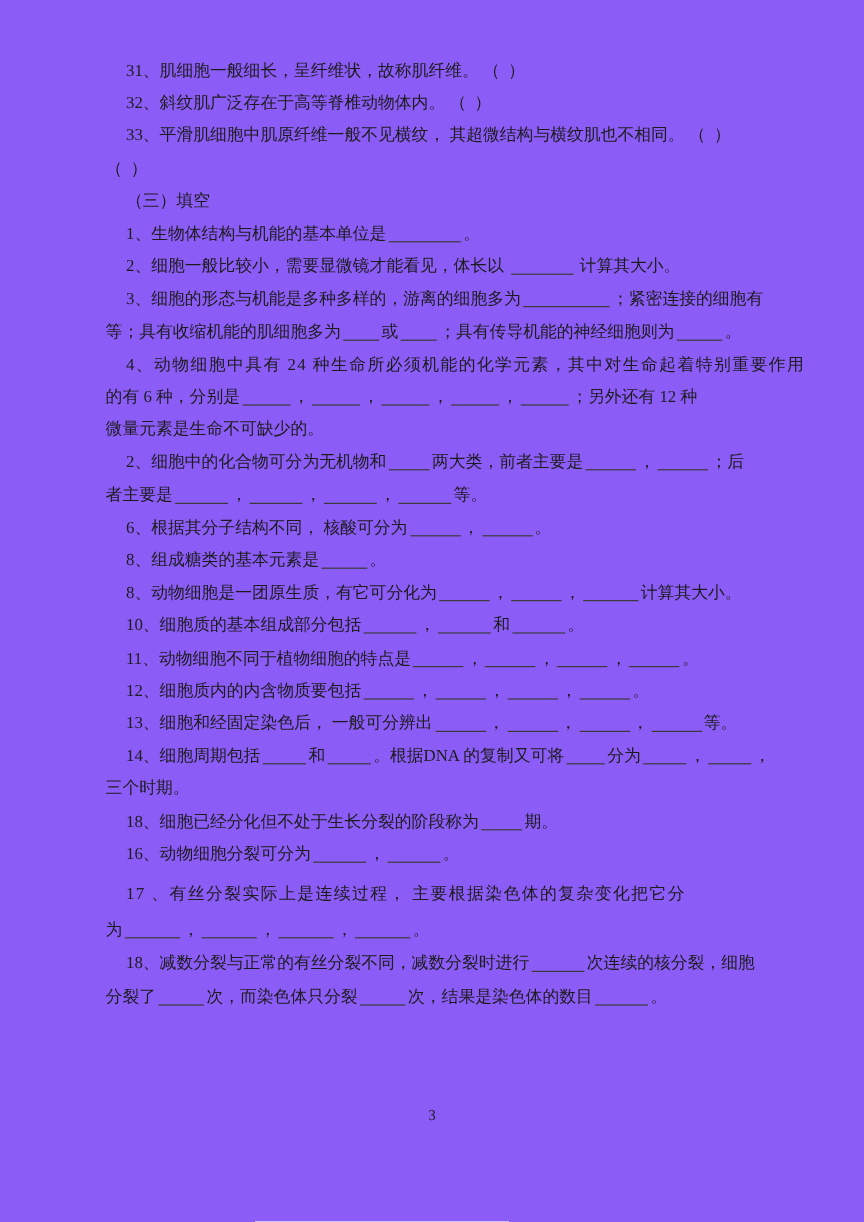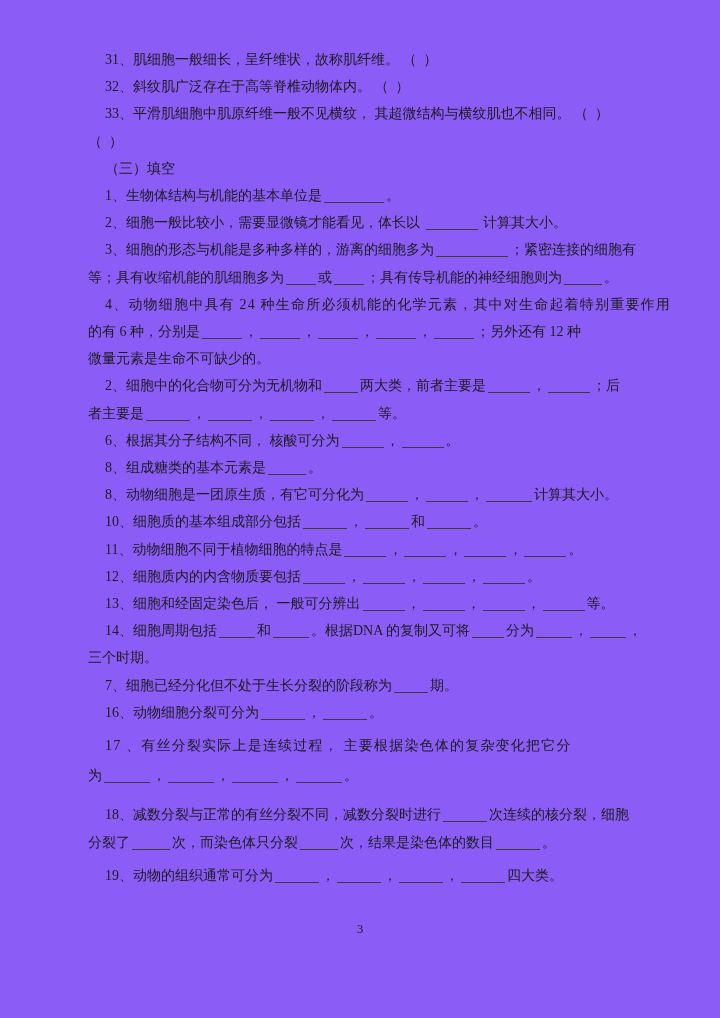--- a/index.html
+++ b/index.html
@@ -68,22 +68,21 @@
       <div class="line"><span class="seg">者主要是</span><span class="blank" style="width: 44px;"></span><span class="seg">，</span><span class="blank" style="width: 44px;"></span><span class="seg">，</span><span class="blank" style="width: 44px;"></span><span class="seg">，</span><span class="blank" style="width: 44px;"></span><span class="seg">等。</span></div>
       <div class="line indent"><span class="seg">6、根据其分子结构不同， 核酸可分为</span><span class="blank" style="width: 42px;"></span><span class="seg">，</span><span class="blank" style="width: 42px;"></span><span class="seg">。</span></div>
       <div class="line indent"><span class="seg">8、组成糖类的基本元素是</span><span class="blank" style="width: 38px;"></span><span class="seg">。</span></div>
       <div class="line indent"><span class="seg">8、动物细胞是一团原生质，有它可分化为</span><span class="blank" style="width: 42px;"></span><span class="seg">，</span><span class="blank" style="width: 42px;"></span><span class="seg">，</span><span class="blank" style="width: 46px;"></span><span class="seg">计算其大小。</span></div>
       <div class="line indent"><span class="seg">10、细胞质的基本组成部分包括</span><span class="blank" style="width: 44px;"></span><span class="seg">，</span><span class="blank" style="width: 44px;"></span><span class="seg">和</span><span class="blank" style="width: 44px;"></span><span class="seg">。</span></div>
       <div class="line indent"><span class="seg">11、动物细胞不同于植物细胞的特点是</span><span class="blank" style="width: 42px;"></span><span class="seg">，</span><span class="blank" style="width: 42px;"></span><span class="seg">，</span><span class="blank" style="width: 42px;"></span><span class="seg">，</span><span class="blank" style="width: 42px;"></span><span class="seg">。</span></div>
       <div class="line indent"><span class="seg">12、细胞质内的内含物质要包括</span><span class="blank" style="width: 42px;"></span><span class="seg">，</span><span class="blank" style="width: 42px;"></span><span class="seg">，</span><span class="blank" style="width: 42px;"></span><span class="seg">，</span><span class="blank" style="width: 42px;"></span><span class="seg">。</span></div>
       <div class="line indent"><span class="seg">13、细胞和经固定染色后， 一般可分辨出</span><span class="blank" style="width: 42px;"></span><span class="seg">，</span><span class="blank" style="width: 42px;"></span><span class="seg">，</span><span class="blank" style="width: 42px;"></span><span class="seg">，</span><span class="blank" style="width: 42px;"></span><span class="seg">等。</span></div>
       <div class="line indent"><span class="seg">14、细胞周期包括</span><span class="blank" style="width: 36px;"></span><span class="seg">和</span><span class="blank" style="width: 36px;"></span><span class="seg">。根据DNA 的复制又可将</span><span class="blank" style="width: 32px;"></span><span class="seg">分为</span><span class="blank" style="width: 36px;"></span><span class="seg">，</span><span class="blank" style="width: 36px;"></span><span class="seg">，</span></div>
       <div class="line"><span class="seg">三个时期。</span></div>
-      <div class="line indent"><span class="seg">7、细胞已经分化但不处于生长分裂的阶段称为</span><span class="blank" style="width: 34px;"></span><span class="seg">期。</span></div>
+      <div class="line indent"><span class="seg">18、细胞已经分化但不处于生长分裂的阶段称为</span><span class="blank" style="width: 34px;"></span><span class="seg">期。</span></div>
       <div class="line indent"><span class="seg">16、动物细胞分裂可分为</span><span class="blank" style="width: 44px;"></span><span class="seg">，</span><span class="blank" style="width: 44px;"></span><span class="seg">。</span></div>
       <div class="line indent spread" style="margin-top: 6px;"><span class="seg">17 、有丝分裂实际上是连续过程， 主要根据染色体的复杂变化把它分</span></div>
       <div class="line" style="margin-top: 3px;"><span class="seg">为</span><span class="blank" style="width: 46px;"></span><span class="seg">，</span><span class="blank" style="width: 46px;"></span><span class="seg">，</span><span class="blank" style="width: 46px;"></span><span class="seg">，</span><span class="blank" style="width: 46px;"></span><span class="seg">。</span></div>
-      <div class="line indent" style="margin-top: 12px;"><span class="seg">18、减数分裂与正常的有丝分裂不同，减数分裂时进行</span><span class="blank" style="width: 44px;"></span><span class="seg">次连续的核分裂，细胞</span></div>
+      <div class="line indent" style="margin-top: 1px;"><span class="seg">18、减数分裂与正常的有丝分裂不同，减数分裂时进行</span><span class="blank" style="width: 44px;"></span><span class="seg">次连续的核分裂，细胞</span></div>
       <div class="line"><span class="seg">分裂了</span><span class="blank" style="width: 38px;"></span><span class="seg">次，而染色体只分裂</span><span class="blank" style="width: 38px;"></span><span class="seg">次，结果是染色体的数目</span><span class="blank" style="width: 44px;"></span><span class="seg">。</span></div>
-      <div class="line indent" style="margin-top: 6px;"><span class="seg">19、动物的组织通常可分为</span><span class="blank" style="width: 44px;"></span><span class="seg">，</span><span class="blank" style="width: 44px;"></span><span class="seg">，</span><span class="blank" style="width: 44px;"></span><span class="seg">，</span><span class="blank" style="width: 44px;"></span><span class="seg">四大类。</span></div>
     </div>
   <div class="page-num">3</div>
 </div>
 
 </body></html>

